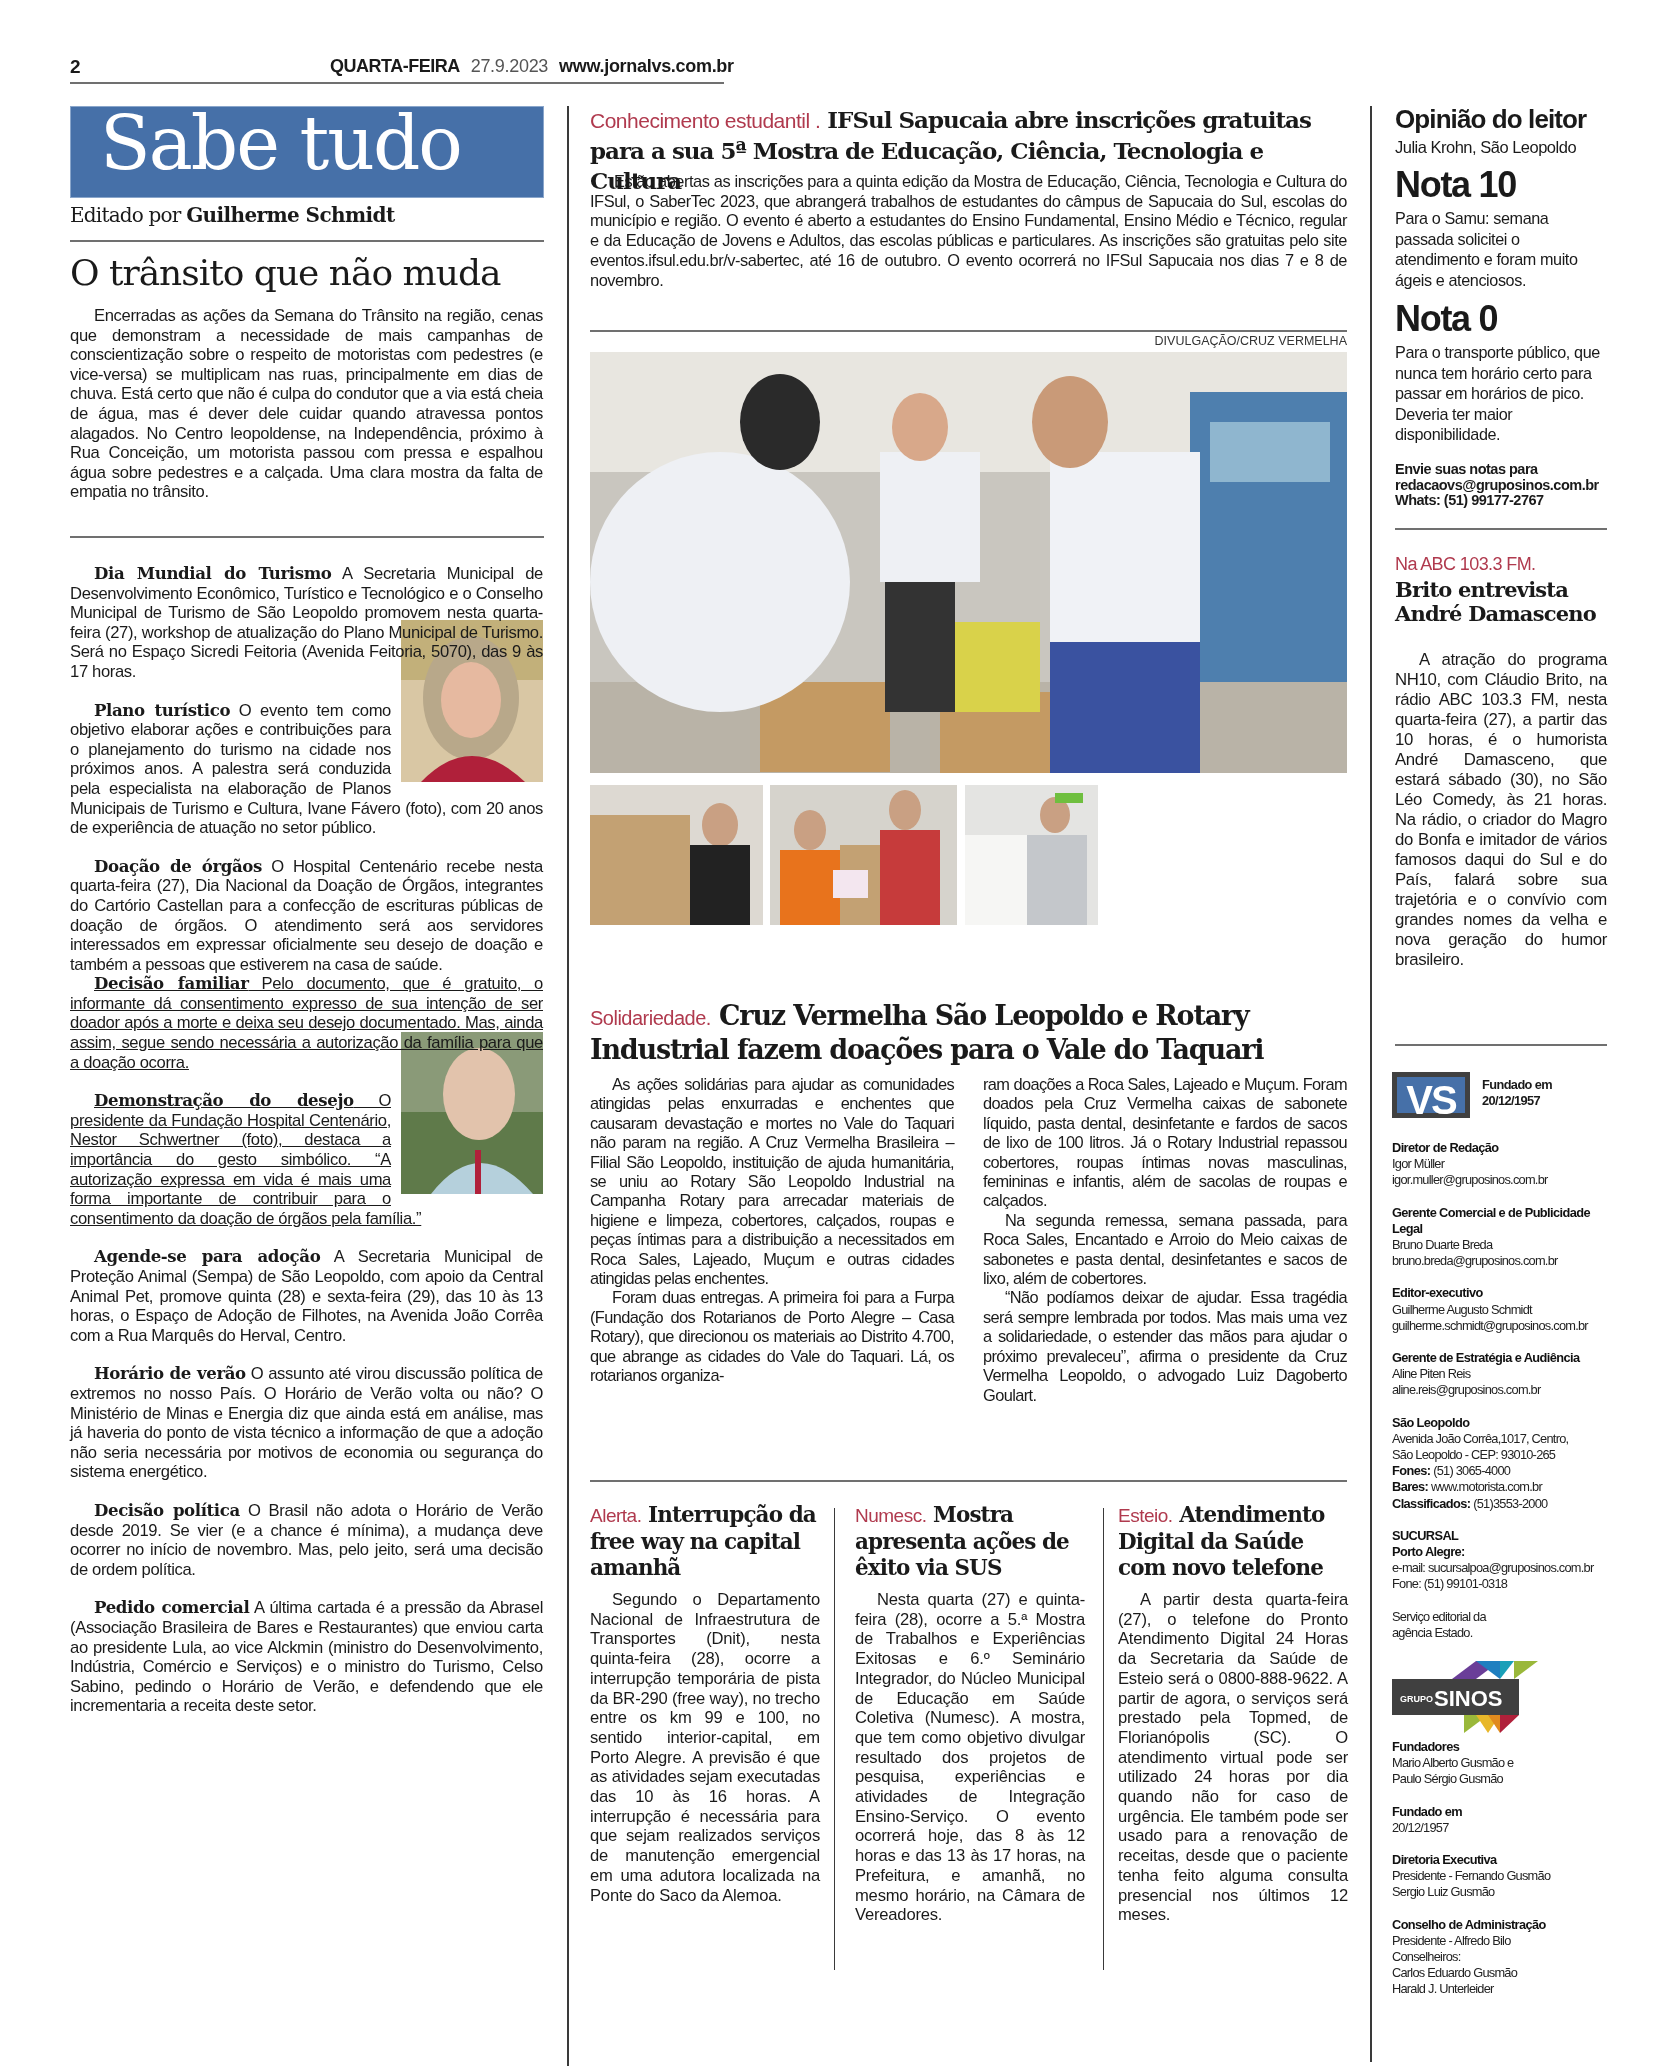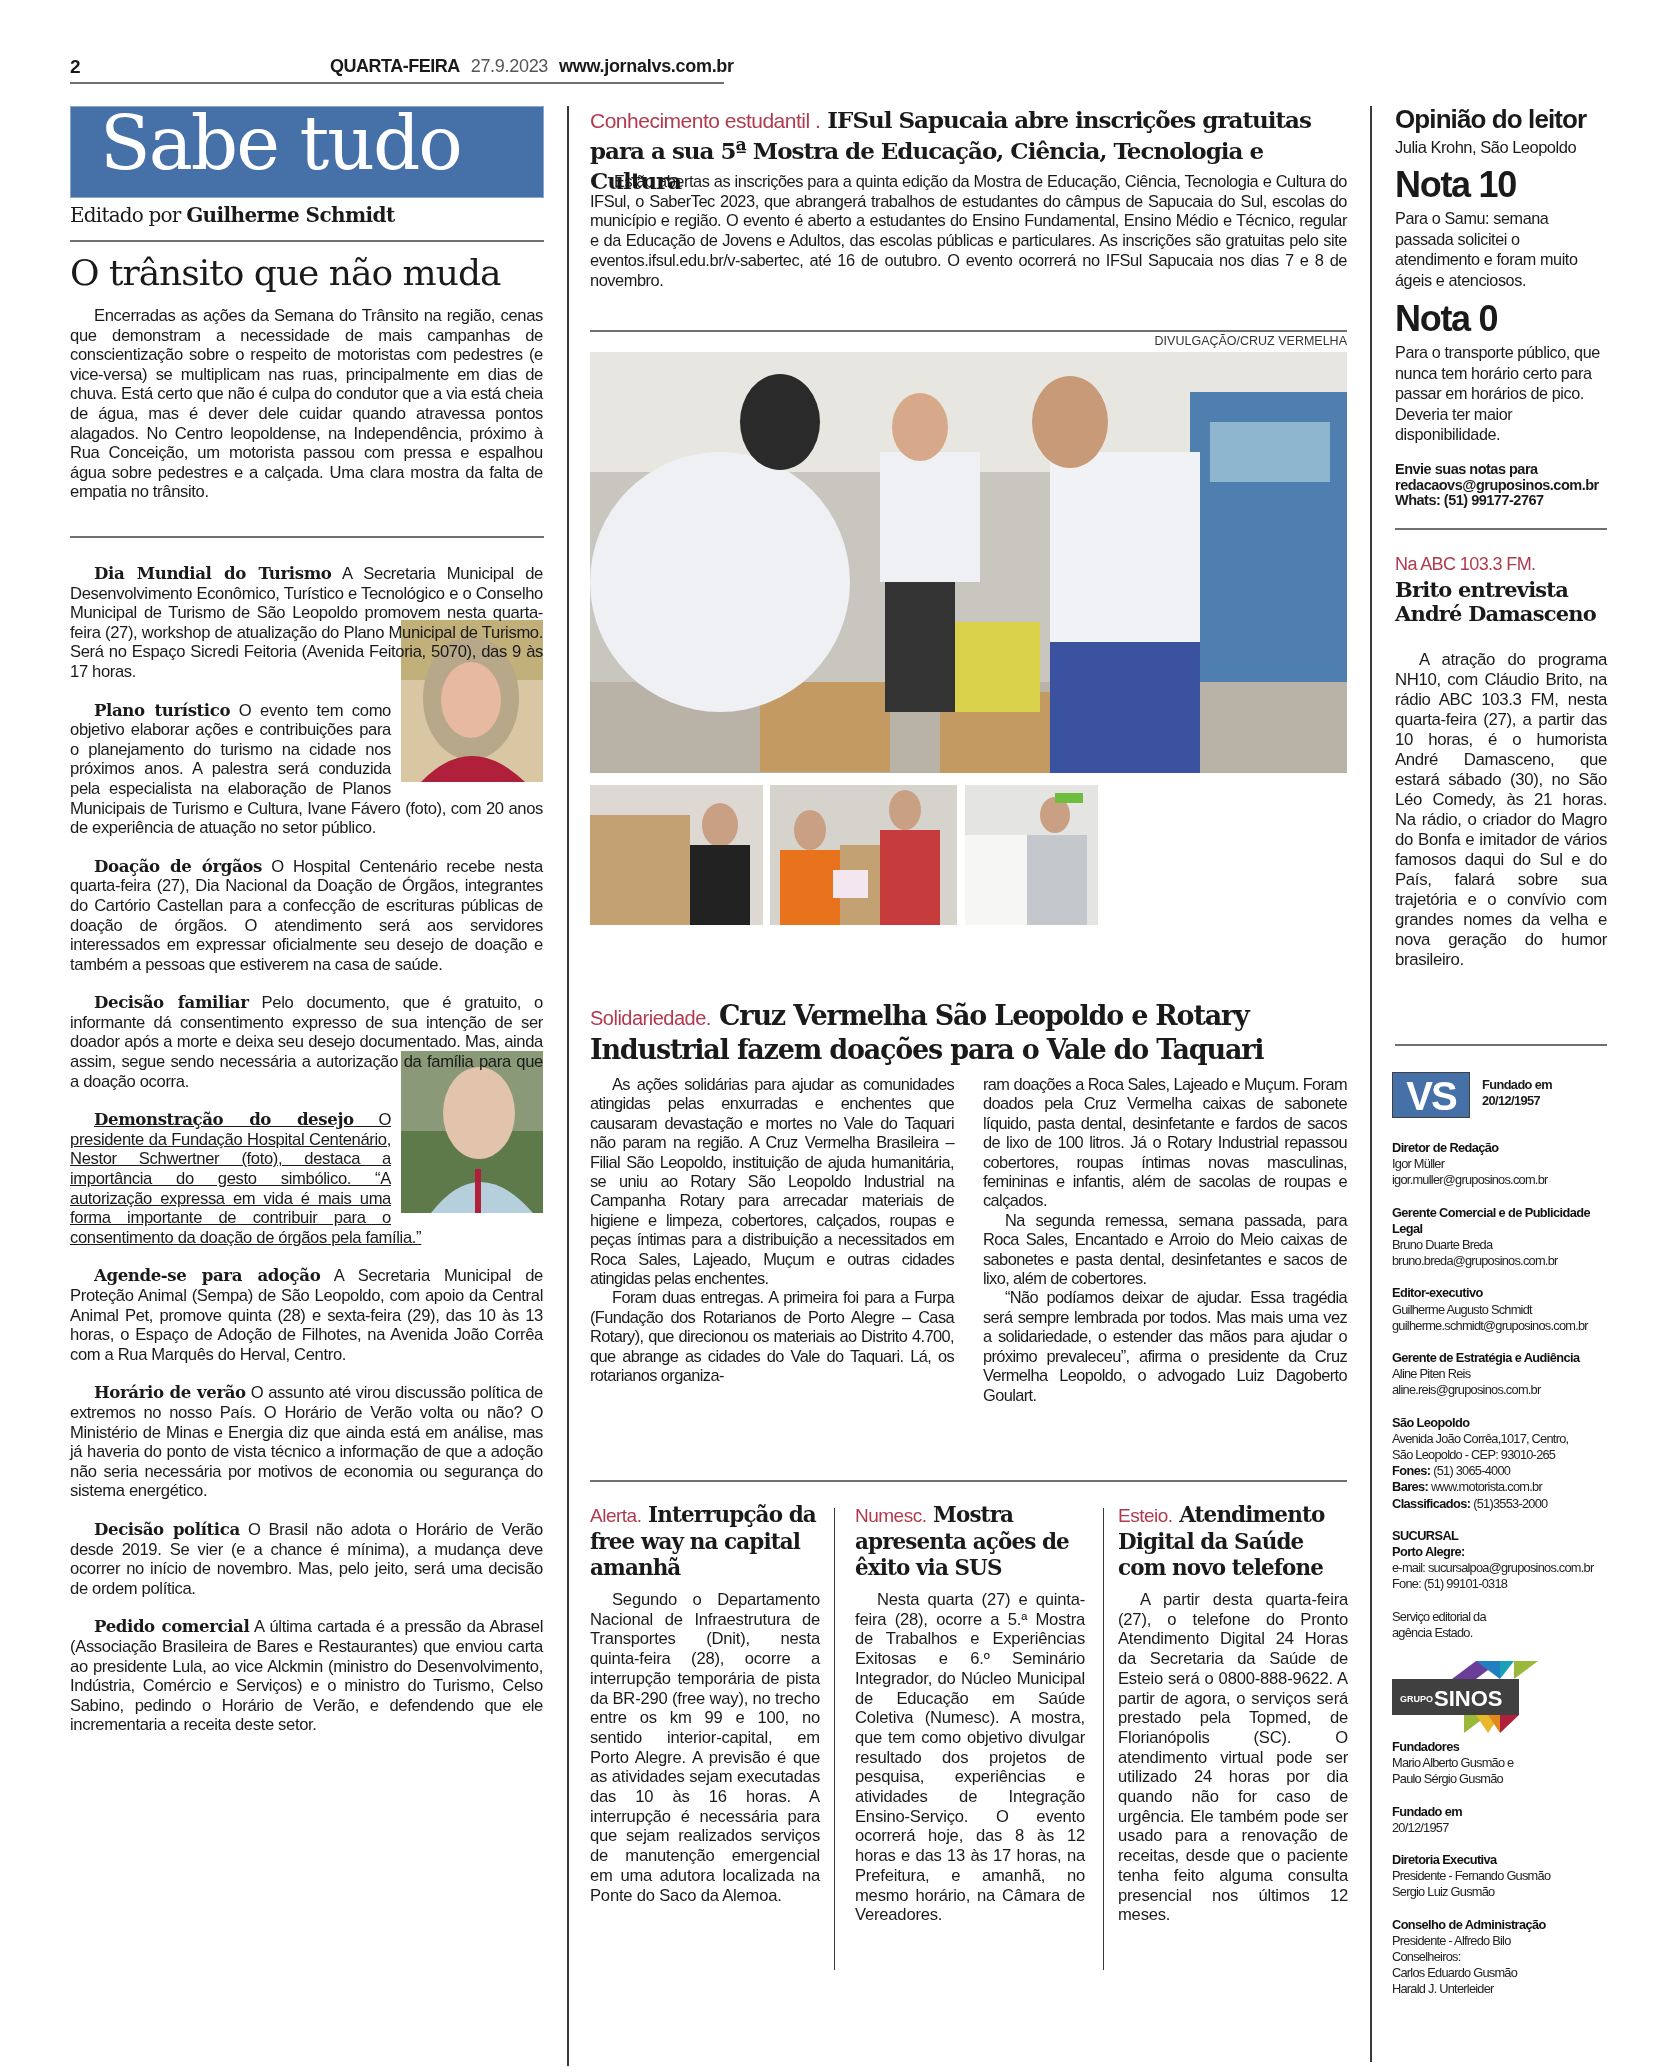--- a/index.html
+++ b/index.html
@@ -51,21 +51,21 @@
   .rcol { left: 1395px; width: 212px; }
   #op-title { top: 104px; font-size: 26px; font-weight: bold; letter-spacing: -0.9px; }
   #op-author { top: 138px; font-size: 16.5px; letter-spacing: -0.5px; }
   .nota-h { font-size: 36px; font-weight: bold; letter-spacing: -1.3px; }
   .nota-t { font-size: 16.2px; line-height: 20.5px; letter-spacing: -0.4px; }
   #send { top: 462px; font-size: 14.5px; line-height: 15.5px; font-weight: bold; letter-spacing: -0.5px; }
   #abc-kicker { top: 554px; font-size: 18px; color: #b03a4e; letter-spacing: -0.6px; }
   #abc-head { top: 578px; font-size: 21px; line-height: 24px; font-family: "DejaVu Serif", serif; font-weight: bold; letter-spacing: -0.8px; }
   #abc-body { top: 650px; font-size: 16.8px; line-height: 20px; text-align: justify; letter-spacing: -0.35px; text-indent: 24px; }
 
-  #vs-logo { left: 1392px; top: 1072px; width: 78px; height: 46px; background: #4670a8; border: 1px solid #404040; color: #fff; font-weight: bold; font-size: 40px; line-height: 46px; text-align: center; letter-spacing: -2px; }
+  #vs-logo { left: 1392px; top: 1072px; width: 78px; height: 46px; background: #4670a8; border: 5px solid #404040; color: #fff; font-weight: bold; font-size: 40px; line-height: 46px; text-align: center; letter-spacing: -2px; }
   #vs-founded { left: 1482px; top: 1077px; font-size: 12.8px; line-height: 16px; font-weight: bold; letter-spacing: -0.6px; }
   .mast { left: 1392px; width: 215px; font-size: 12.8px; line-height: 16.2px; letter-spacing: -0.75px; color: #222; }
   .mast b { letter-spacing: -0.6px; color: #111; }
 
   #sinos { left: 1392px; top: 1661px; width: 146px; height: 72px; }
 </style>
 </head>
 <body>
 
 <div class="abs" id="page-num">2</div>
@@ -96,21 +96,21 @@
     <svg width="142" height="162" viewBox="0 0 142 162">
       <rect width="142" height="162" fill="#d9c7a4"></rect>
       <rect x="0" y="0" width="142" height="60" fill="#c2b07a"></rect>
       <ellipse cx="70" cy="78" rx="48" ry="62" fill="#b8a88a"></ellipse>
       <ellipse cx="70" cy="80" rx="30" ry="38" fill="#e6b9a0"></ellipse>
       <path d="M20 162 Q70 110 124 162 Z" fill="#b0203a"></path>
     </svg>
   </div>
   <p style="margin-top:19px;"><b class="lead">Plano turístico</b><span> O evento tem como objetivo elaborar ações e contribuições para o planejamento do turismo na cidade nos próximos anos. A palestra será conduzida pela especialista na elaboração de Planos Municipais de Turismo e Cultura, Ivane Fávero (foto), com 20 anos de experiência de atuação no setor público.</span></p>
   <p style="margin-top:19px;"><b class="lead">Doação de órgãos</b><span> O Hospital Centenário recebe nesta quarta-feira (27), Dia Nacional da Doação de Órgãos, integrantes do  Cartório Castellan para a confecção de escrituras públicas de doação de órgãos. O atendimento será aos servidores interessados em expressar oficialmente seu desejo de doação e também a pessoas que estiverem na casa de saúde.</span></p>
-  <p style="margin-top:19px;"><b class="lead">Decisão familiar</b><span> Pelo documento, que é gratuito, o informante dá consentimento expresso de sua intenção de ser doador após a morte e deixa seu desejo documentado. Mas,  ainda assim, segue sendo necessária a autorização da família para que a doação ocorra.</span></p>
+  <p style="text-decoration:underline;"><b class="lead">Decisão familiar</b><span> Pelo documento, que é gratuito, o informante dá consentimento expresso de sua intenção de ser doador após a morte e deixa seu desejo documentado. Mas,  ainda assim, segue sendo necessária a autorização da família para que a doação ocorra.</span></p>
   <div class="photo-inset" style="margin-top:-40px;">
     <svg width="142" height="162" viewBox="0 0 142 162">
       <rect width="142" height="162" fill="#8a9a78"></rect>
       <rect x="0" y="80" width="142" height="82" fill="#5f7a4a"></rect>
       <ellipse cx="78" cy="62" rx="36" ry="46" fill="#e2c3ac"></ellipse>
       <path d="M30 162 Q78 100 132 162 Z" fill="#b5d0dc"></path>
       <rect x="74" y="118" width="6" height="44" fill="#b0203a"></rect>
     </svg>
   </div>
   <p style="margin-top:19px;text-decoration:underline;"><b class="lead">Demonstração do desejo</b><span> O presidente da Fundação Hospital Centenário, Nestor Schwertner (foto), destaca a importância do gesto simbólico. “A autorização expressa em vida é mais uma forma importante de contribuir para o consentimento da doação de órgãos pela família.”</span></p>

